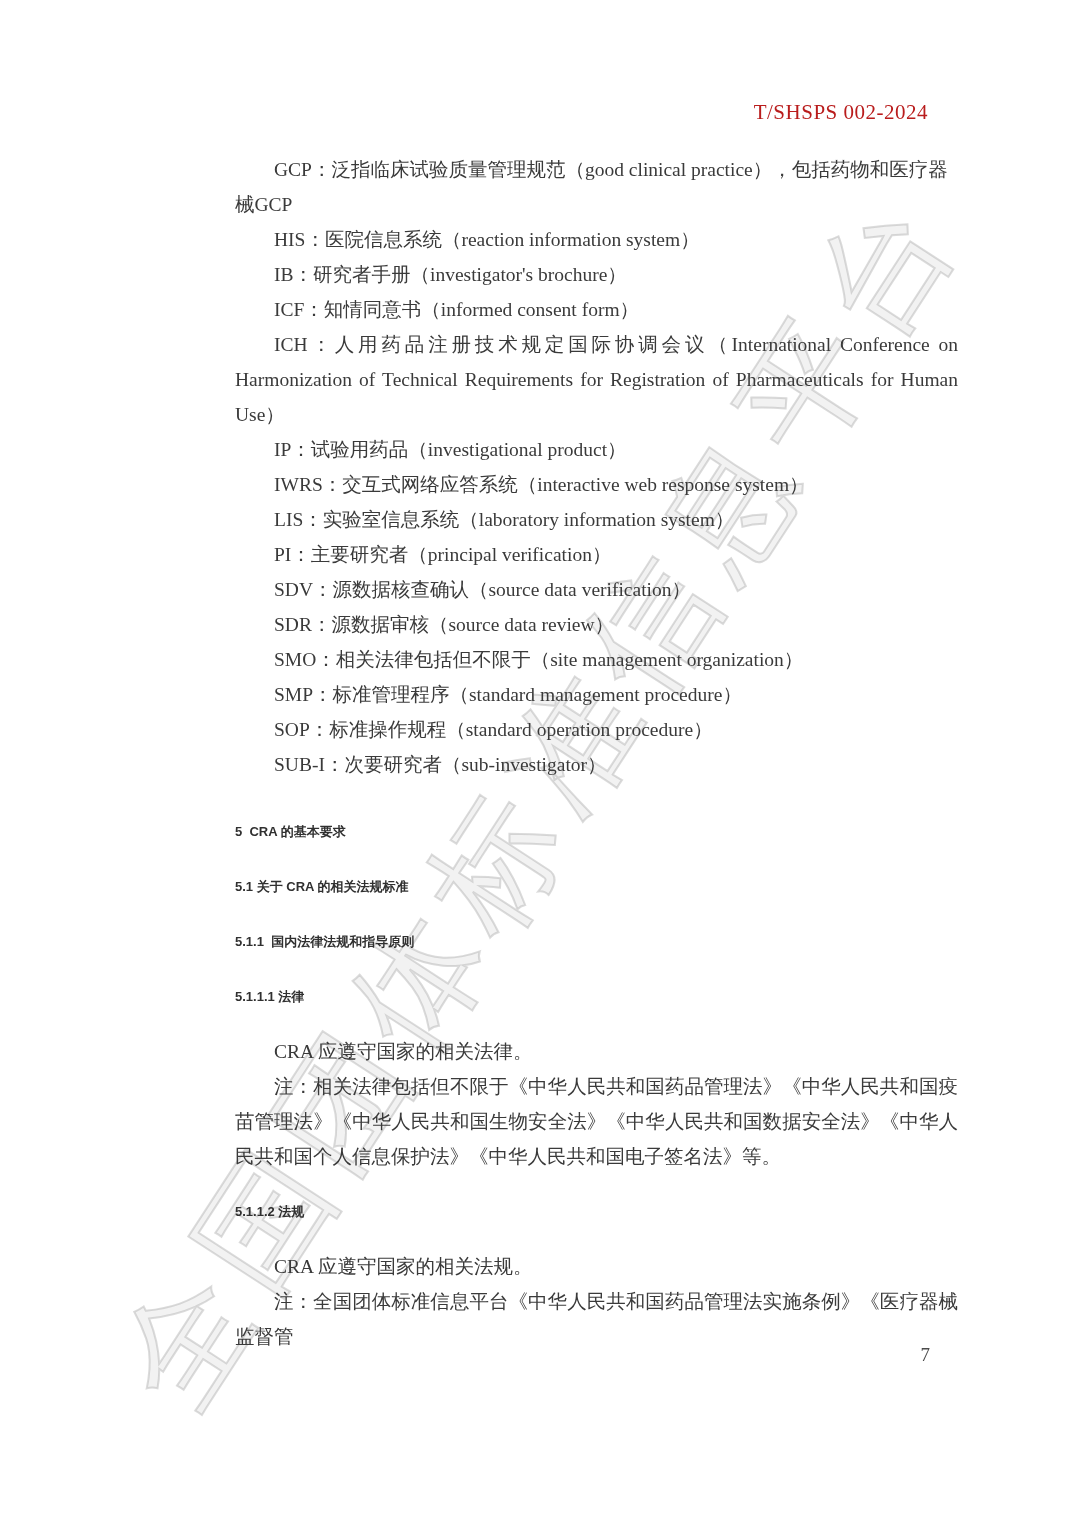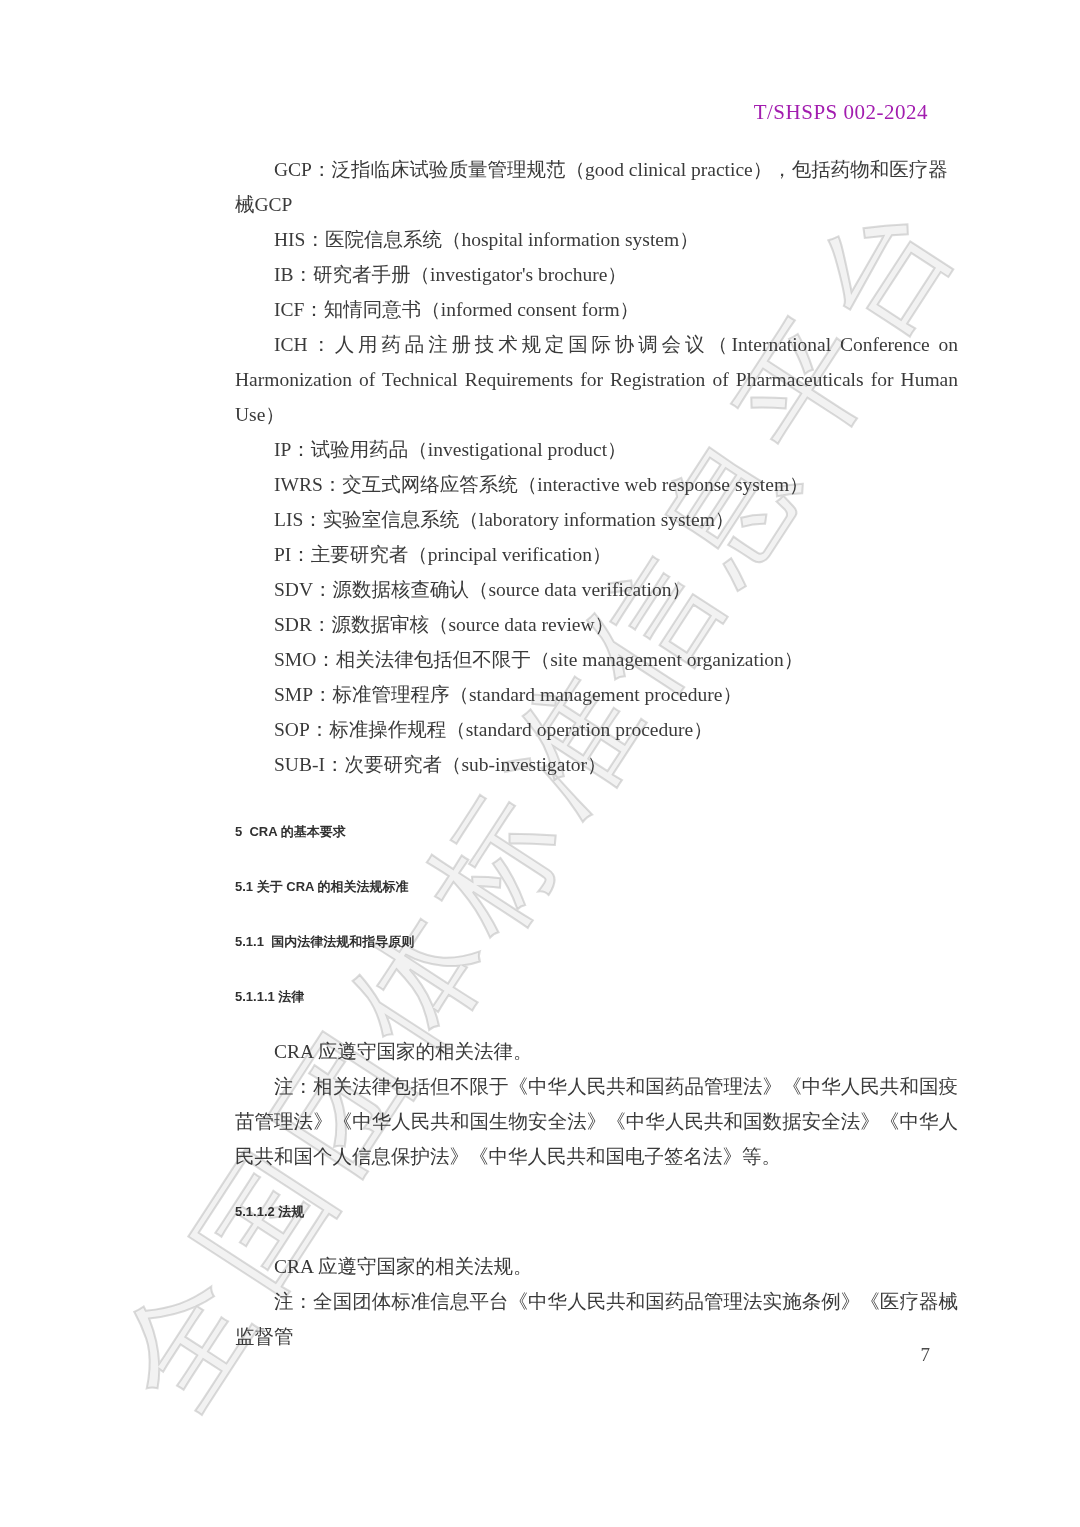--- a/index.html
+++ b/index.html
@@ -16,21 +16,21 @@
     position: absolute;
     inset: 0;
     background: #ffffff;
   }
   .doc-code {
     position: absolute;
     top: 100px;
     right: 152px;
     font-size: 21px;
     letter-spacing: 0.5px;
-    color: #a21caf;
+    color: #b91c1c;
   }
   .content {
     position: absolute;
     left: 216px;
     top: 152px;
     width: 723px;
     font-size: 19.5px;
     line-height: 35px;
     margin-left: 19px;
   }
@@ -93,21 +93,21 @@
 <div class="scan-page">
 
   <div class="watermark">全国团体标准信息平台</div>
 
   <div class="doc-code">T/SHSPS 002-2024</div>
 
   <div class="content">
 
     <div class="abbr">
       <p>GCP：泛指临床试验质量管理规范（good clinical practice），包括药物和医疗器械GCP</p>
-      <p>HIS：医院信息系统（hospital information system）</p>
+      <p>HIS：医院信息系统（reaction information system）</p>
       <p>IB：研究者手册（investigator's brochure）</p>
       <p>ICF：知情同意书（informed consent form）</p>
       <p class="justify">ICH：人用药品注册技术规定国际协调会议（International Conference on Harmonization of Technical Requirements for Registration of Pharmaceuticals for Human Use）</p>
       <p>IP：试验用药品（investigational product）</p>
       <p>IWRS：交互式网络应答系统（interactive web response system）</p>
       <p>LIS：实验室信息系统（laboratory information system）</p>
       <p>PI：主要研究者（principal verification）</p>
       <p>SDV：源数据核查确认（source data verification）</p>
       <p>SDR：源数据审核（source data review）</p>
       <p>SMO：相关法律包括但不限于（site management organization）</p>

